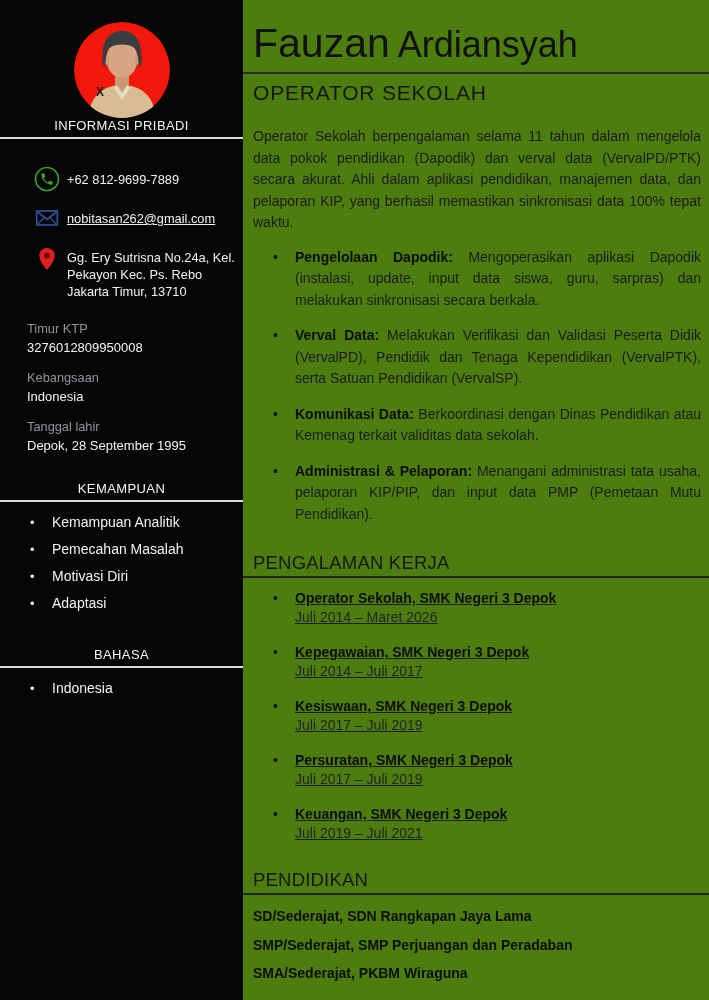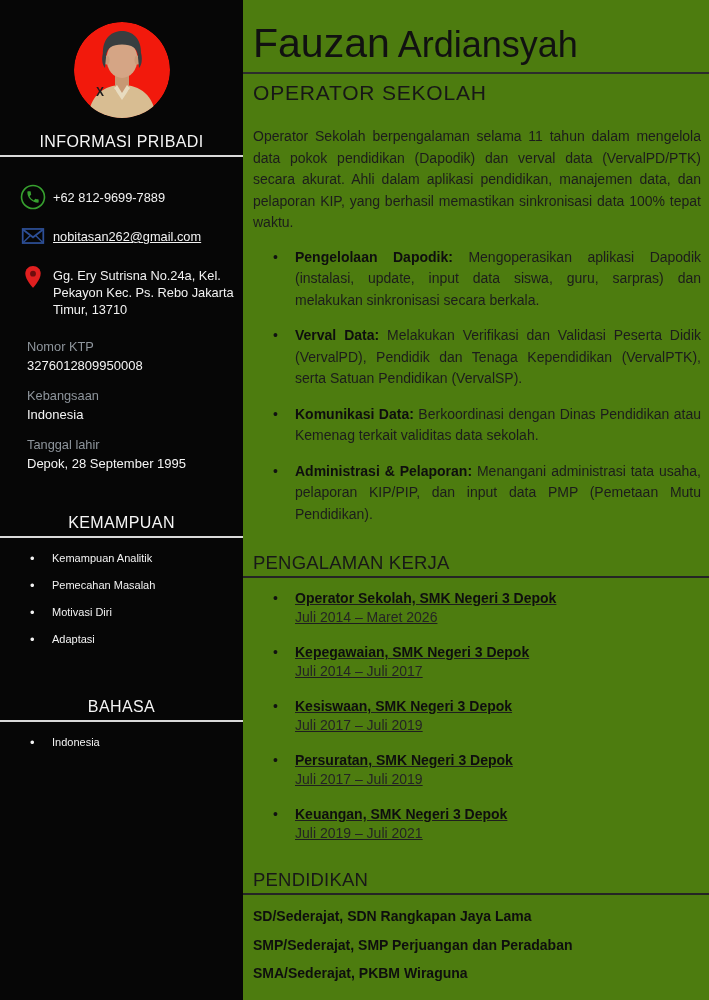--- a/index.html
+++ b/index.html
@@ -10,39 +10,39 @@
     background:#ffffff; overflow:hidden; color:#1e1e1e;
   }
 
   
   .sidebar {
     position:absolute; left:0; top:0; width:243px; height:1000px;
     background:#060606; color:#f1f1f1;
   }
   .photo-wrap { width:96px; height:96px; margin:22px auto 0; border-radius:50%; overflow:hidden; }
   .side-heading {
-    margin-top:15px; text-align:center; font-size:16px; letter-spacing:.4px;
+    text-align:center; font-size:13px; letter-spacing:.4px;
     color:#f5f5f5;
   }
   .side-line { height:2px; background:#d9d9d9; margin-top:4px; }
-  .contact { padding:27px 4px 0 20px; }
+  .contact { padding:27px 4px 0 34px; }
   .c-row { display:flex; align-items:flex-start; margin-bottom:13px; }
   .c-icon { width:26px; height:26px; flex:0 0 26px; margin-right:7px; }
   .c-icon svg { width:26px; height:26px; display:block; }
   .c-text { font-size:12.8px; line-height:17px; padding-top:5px; color:#f2f2f2; }
   .c-row.mail .c-text { text-decoration:underline; }
   .c-row.addr .c-icon { margin-top:2px; }
   .detail-group { padding:8px 14px 0 27px; }
   .d-item { margin-bottom:14px; }
   .d-label { font-size:12.8px; color:#8e959c; line-height:16px; }
   .d-value { font-size:13px; color:#f4f4f4; line-height:17px; margin-top:2px; }
   .gap-skills { height:13px; }
   .side-list { list-style:none; padding:12px 6px 0 22px; }
   .side-list li {
-    position:relative; padding-left:30px; font-size:11px; color:#f2f2f2;
+    position:relative; padding-left:30px; font-size:14px; color:#f2f2f2;
     line-height:17px; margin-bottom:10px;
   }
   .side-list li::before {
     content:"•"; position:absolute; left:8px; top:0; color:#f2f2f2; font-size:13px;
   }
   .gap-lang { height:25px; }
 
   
   .main { position:absolute; left:243px; top:0; width:466px; height:1000px; background:#4d7c0f; }
   .name-block { padding:21px 0 6px 10px; border-bottom:2px solid #2c2c2c; white-space:nowrap; }
@@ -128,21 +128,21 @@
             <path d="M12 1.8 C8 1.8 4.9 4.9 4.9 8.9 C4.9 14.2 12 22 12 22 S19.1 14.2 19.1 8.9 C19.1 4.9 16 1.8 12 1.8 Z" fill="#e01f1f"></path>
             <circle cx="12" cy="8.9" r="2.7" fill="#6d0d0d"></circle>
           </svg>
         </span>
         <span class="c-text">Gg. Ery Sutrisna No.24a, Kel. Pekayon Kec. Ps. Rebo Jakarta Timur, 13710</span>
       </div>
     </div>
 
     <div class="detail-group">
       <div class="d-item">
-        <div class="d-label">Nomor KTP</div>
+        <div class="d-label">Timur KTP</div>
         <div class="d-value">3276012809950008</div>
       </div>
       <div class="d-item">
         <div class="d-label">Kebangsaan</div>
         <div class="d-value">Indonesia</div>
       </div>
       <div class="d-item">
         <div class="d-label">Tanggal lahir</div>
         <div class="d-value">Depok, 28 September 1995</div>
       </div>

